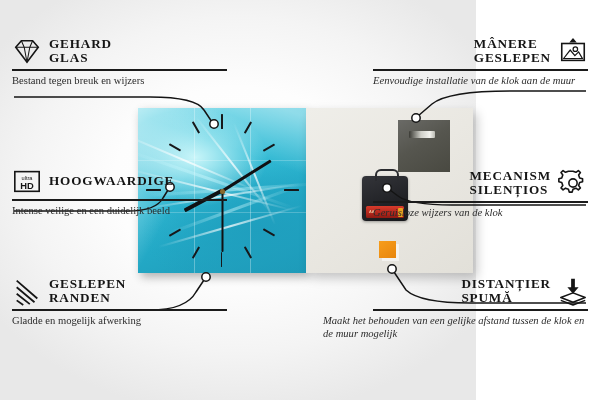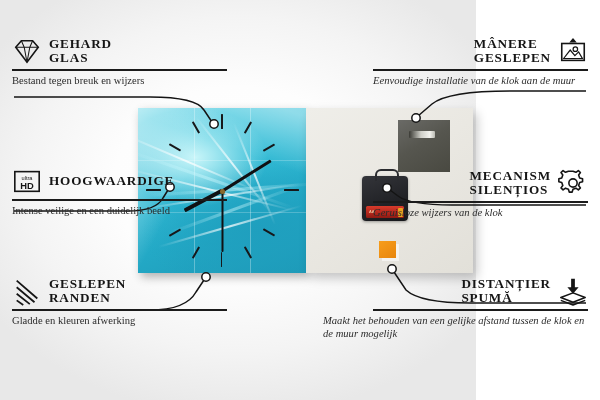--- a/index.html
+++ b/index.html
@@ -210,21 +210,21 @@
     <div class="feat-head">
       <svg class="icon" viewBox="0 0 32 32">
         <path d="M5 5 L27 24 M5 12 L24 28 M5 19 L19 30 M5 26 L12 31" fill="none" stroke="#151515" stroke-width="1.9"></path>
       </svg>
       <div class="titles">
         <span class="t-line">GESLEPEN</span>
         <span class="t-line">RANDEN</span>
       </div>
     </div>
     <div class="rule"></div>
-    <div class="desc">Gladde en kleuren afwerking</div>
+    <div class="desc">Gladde en mogelijk afwerking</div>
   </div>
 
   <div class="feature right" id="f-handles">
     <div class="feat-head right">
       <svg class="icon" viewBox="0 0 32 32">
         <path d="M16 2 L20 7 H12 Z" fill="#151515"></path>
         <rect x="4" y="8" width="24" height="18" fill="none" stroke="#151515" stroke-width="1.7"></rect>
         <path d="M6 24 L13 15 L18 21 L22 17 L26 24 Z" fill="none" stroke="#151515" stroke-width="1.3"></path>
         <circle cx="18.5" cy="14" r="2.4" fill="none" stroke="#151515" stroke-width="1.3"></circle>
       </svg>

